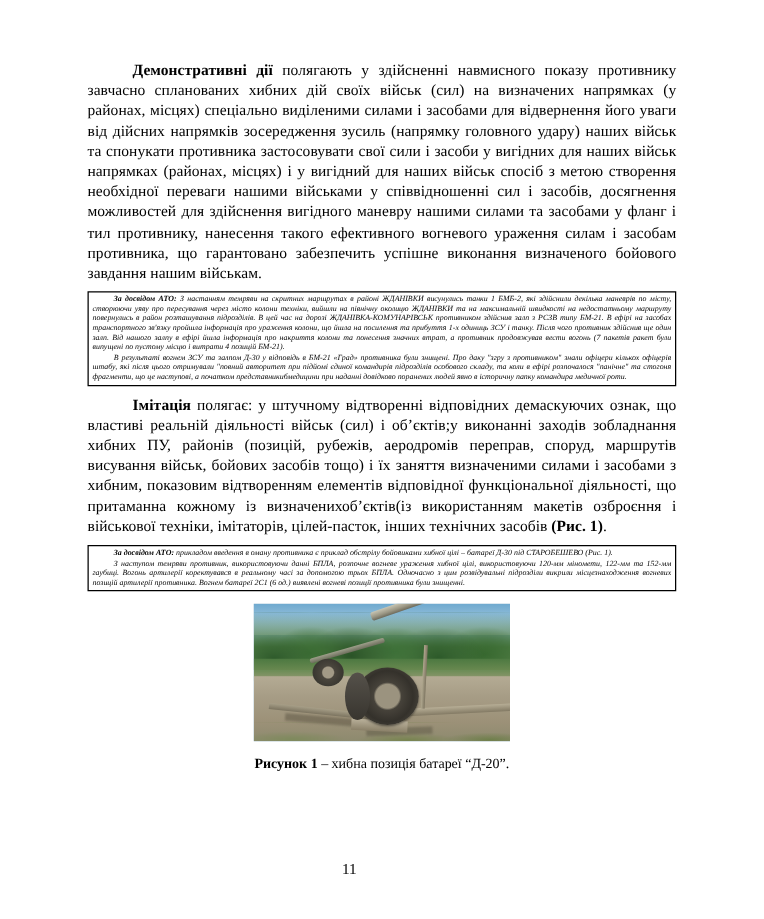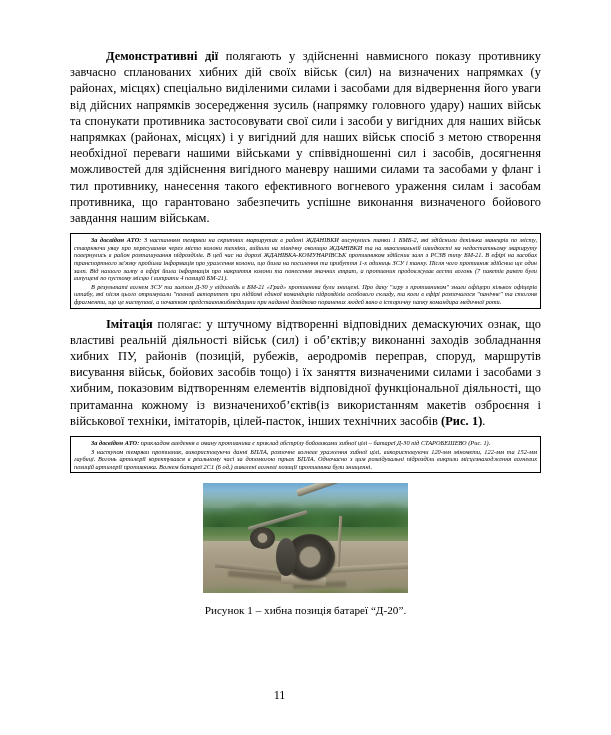--- a/index.html
+++ b/index.html
@@ -176,21 +176,21 @@
     transform: rotate(-2deg);
     filter: blur(1px);
   }
 
   .fig-caption {
     margin-top: 6px;
     font-size: 11.2px;
     line-height: 14px;
     text-align: center;
   }
-  .fig-caption b { font-weight: normal; }
+  .fig-caption b { font-weight: bold; }
 
   .page-number {
     position: absolute;
     left: 0;
     top: 688px;
     width: 559px;
     text-align: center;
     font-size: 12.2px;
     line-height: 14px;
   }

